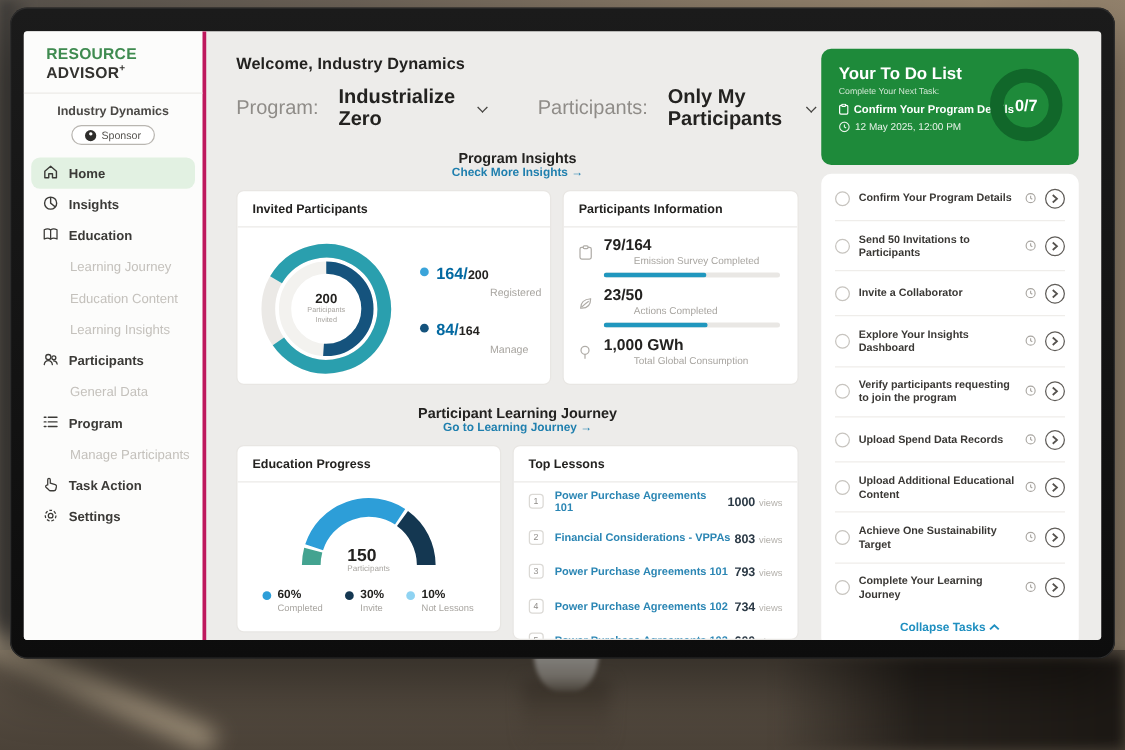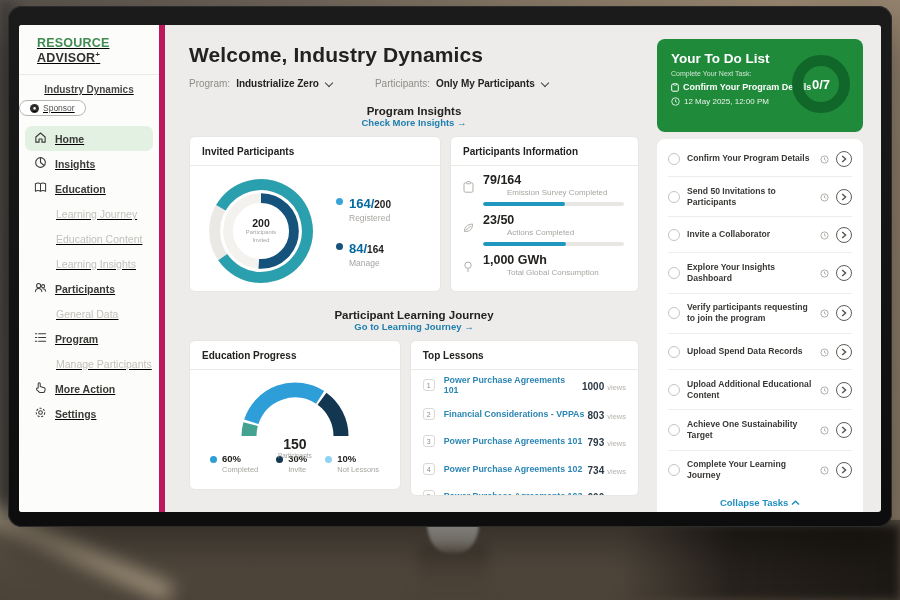--- a/index.html
+++ b/index.html
@@ -12,38 +12,38 @@
   .bg-bottom-right { position:absolute; left:620px; top:525px; width:280px; height:75px; background:linear-gradient(90deg,rgba(40,35,30,0),#27221d 40%,#1c1814); filter:blur(5px); }
   .bg-streak { position:absolute; left:-40px; top:540px; width:220px; height:18px; background:#b3a astreak; background:#b7a78d; transform:rotate(24deg); filter:blur(9px); opacity:.8; }
   .stand-neck { position:absolute; left:427px; top:523px; width:52px; height:30px; background:linear-gradient(180deg,#d6d3cd,#8f8a82 55%,#54por); background:linear-gradient(180deg,#d6d3cd 0%,#989289 60%,#5a5248 100%); border-radius:0 0 40% 40% / 0 0 100% 100%; filter:blur(1.5px); }
   .stand-shadow { position:absolute; left:418px; top:545px; width:70px; height:55px; background:linear-gradient(180deg,#463d33,rgba(70,61,51,0)); filter:blur(6px); }
 
   
   .monitor { position:absolute; left:8px; top:6px; width:884px; height:521px; background:linear-gradient(180deg,#1b1b1b,#0d0d0d); border-radius:14px; padding:19px 11px 15px 11px; box-shadow:0 20px 45px rgba(0,0,0,.45), inset 0 0 0 1px #2c2c2c; }
   .screen { position:relative; width:100%; height:100%; background:#edecea; border-radius:3px; overflow:hidden; display:flex; }
 
   
-  .sidebar { width:146px; height:100%; background:#fcfcfb; border-right:6px solid #be185d; flex:0 0 146px;text-decoration:underline; }
+  .sidebar { width:146px; height:100%; background:#fcfcfb; border-right:3px solid #be185d; flex:0 0 146px; }
   .logo { padding:11px 0 9px 18px; border-bottom:1px solid #eceae7; font-size:12.5px; font-weight:bold; letter-spacing:.2px; }
   .logo .g { color:#3f8b50; } .logo .d { color:#33322f; } .logo sup { font-size:8px; color:#33322f; }
   .org { text-align:center; font-size:10px; color:#4a4845; font-weight:600; margin-top:9px; }
-  .sponsor { display:flex; justify-content:flex-start; margin-top:5px; }
+  .sponsor { display:flex; justify-content:center; margin-top:5px; }
   .sponsor-pill { display:inline-flex; align-items:center; gap:4px; border:1px solid #b9b6b1; border-radius:999px; padding:2px 10px; font-size:8.5px; color:#55534f; background:#fff; }
   .sponsor-dot { width:9px; height:9px; border-radius:50%; background:#2e2d2b; color:#fff; font-size:6px; line-height:9px; text-align:center; }
   .nav { margin-top:10px; padding:0 6px; }
   .nav-item { display:flex; align-items:center; gap:8px; height:25px; padding-left:9px; font-size:10.5px; font-weight:600; color:#3b3a37; border-radius:7px; cursor:pointer; }
   .nav-item.active { background:#e2f1e2; }
   .nav-item.sub { padding-left:31px; font-weight:400; color:#c4c1bc; }
   .nav-item svg { flex:0 0 13px; }
 
   
   .main { flex:1 1 auto; padding:18px 14px 0 24px; min-width:0; }
-  .welcome { font-size:21px; font-weight:bold; color:#232220; letter-spacing:.1px; }
+  .welcome { font-size:13px; font-weight:bold; color:#232220; letter-spacing:.1px; }
   .filters { display:flex; gap:42px; margin-top:11px; align-items:center; }
-  .filter { display:flex; align-items:center; gap:6px; font-size:10px; }
+  .filter { display:flex; align-items:center; gap:16px; font-size:16px; }
   .filter .lab { color:#8f8c88; }
   .filter .val { color:#232220; font-weight:bold; }
   .chev { width:8px; height:8px; display:inline-block; position:relative; }
   .chev::after { content:""; position:absolute; left:1px; top:0; width:5px; height:5px; border-right:1.4px solid #44423f; border-bottom:1.4px solid #44423f; transform:rotate(45deg); }
   .section-row { display:flex; justify-content:space-between; align-items:center;flex-direction:column; }
   .section-title { font-size:11.5px; font-weight:bold; color:#232220; }
   .section-link { font-size:9.5px; font-weight:bold; color:#1f7fae; cursor:pointer; }
   .mt16 { margin-top:16px; } .mt18 { margin-top:17px; }
   .cards { display:flex; gap:9px; margin-top:8px; }
   .card { background:#fff; border-radius:6px; border:1px solid #e8e6e3; overflow:hidden; }
@@ -54,38 +54,38 @@
   .invited-body { display:flex; align-items:center; padding:4px 10px; }
   .donut-wrap { width:122px; height:122px; position:relative; flex:0 0 122px; }
   .donut-center { position:absolute; left:50%; top:50%; transform:translate(-50%,-50%); text-align:center; }
   .donut-center .v { font-size:10.5px; font-weight:bold; color:#232220; }
   .donut-center .l { font-size:5.8px; color:#a8a5a0; line-height:1.3; }
   .inv-legend { margin-left:14px; display:flex; flex-direction:column; gap:16px; }
   .inv-leg-item { display:flex; gap:6px; align-items:flex-start; }
   .leg-dot { width:7px; height:7px; border-radius:50%; margin-top:4px; flex:0 0 7px; }
   .inv-leg-item .big { font-size:13px; font-weight:bold; color:#0369a1; }
   .inv-leg-item .small { font-size:10px; font-weight:bold; color:#232220; }
-  .inv-leg-item .lab { font-size:8.5px; color:#a8a5a0; margin-top:1px; }
+  .inv-leg-item .lab { font-size:8.5px; color:#a8a5a0; margin-top:1px;margin-left:43px; }
 
   
   .card-info { flex:1 1 auto; height:156px; }
   .info-body { padding:7px 14px 0 12px; }
   .info-row { display:flex; gap:8px; margin-bottom:7px; }
   .info-ic { flex:0 0 12px; padding-top:6px; color:#b0ada8; }
   .info-main { flex:1 1 auto; }
   .info-val { font-size:12.5px; font-weight:bold; color:#232220; }
   .info-lab { font-size:8px; color:#a8a5a0; margin-top:1px;margin-left:24px; }
   .bar { height:4px; border-radius:2px; background:#e9e7e4; margin-top:5px; overflow:hidden; }
   .bar-fill { height:100%; border-radius:2px; }
 
   
   .card-edu { width:212px; height:150px; }
   .edu-body { position:relative; padding:6px 10px 0 10px; }
   .gauge-wrap { width:140px; margin:2px auto 0 auto; position:relative; }
-  .gauge-center { position:absolute; left:50%; top:58px; transform:translateX(-50%); text-align:center; }
+  .gauge-center { position:absolute; left:50%; top:42px; transform:translateX(-50%); }
   .gauge-center .v { font-size:14px; font-weight:bold; color:#232220; }
   .gauge-center .l { font-size:6.5px; color:#a8a5a0; }
   .edu-legend { display:flex; gap:18px; padding:5px 4px 0 10px; }
   .edu-leg-item { display:flex; gap:5px; }
   .edu-leg-item .pct { font-size:9.5px; font-weight:bold; color:#232220; }
   .edu-leg-item .lab { font-size:7.5px; color:#a8a5a0; margin-top:1px; }
 
   
   .card-lessons { flex:1 1 auto; height:156px; }
   .lesson-row { display:flex; align-items:center; padding:5px 12px 4.5px 12px; }
@@ -184,21 +184,21 @@
               </svg></span>
             <span>Program</span>
           </div>
           <div class="nav-item sub">
             <span>Manage Participants</span>
           </div>
           <div class="nav-item">
             <span><svg width="13" height="13" viewBox="0 0 14 14">
                 <path d="M4.5 7.5 V3 a1.1 1.1 0 0 1 2.2 0 V6 l4.3 1.2 c.8 .3 1.2 .8 1 1.8 l-.5 2.2 c-.2 .9 -.8 1.3 -1.7 1.3 H7 c-.6 0 -1.2 -.3 -1.6 -.8 L3 9.5 c-.6 -.7 -.2 -1.7 .7 -1.9 Z" fill="none" stroke="#3b3a37" stroke-width="1.1" stroke-linejoin="round"></path>
               </svg></span>
-            <span>More Action</span>
+            <span>Task Action</span>
           </div>
           <div class="nav-item">
             <span><svg width="13" height="13" viewBox="0 0 14 14">
                 <circle cx="7" cy="7" r="2" fill="none" stroke="#3b3a37" stroke-width="1.1"></circle>
                 <circle cx="7" cy="7" r="4.6" fill="none" stroke="#3b3a37" stroke-width="1.1" stroke-dasharray="2.4 1.6"></circle>
               </svg></span>
             <span>Settings</span>
           </div>
         </div>
     </div>

